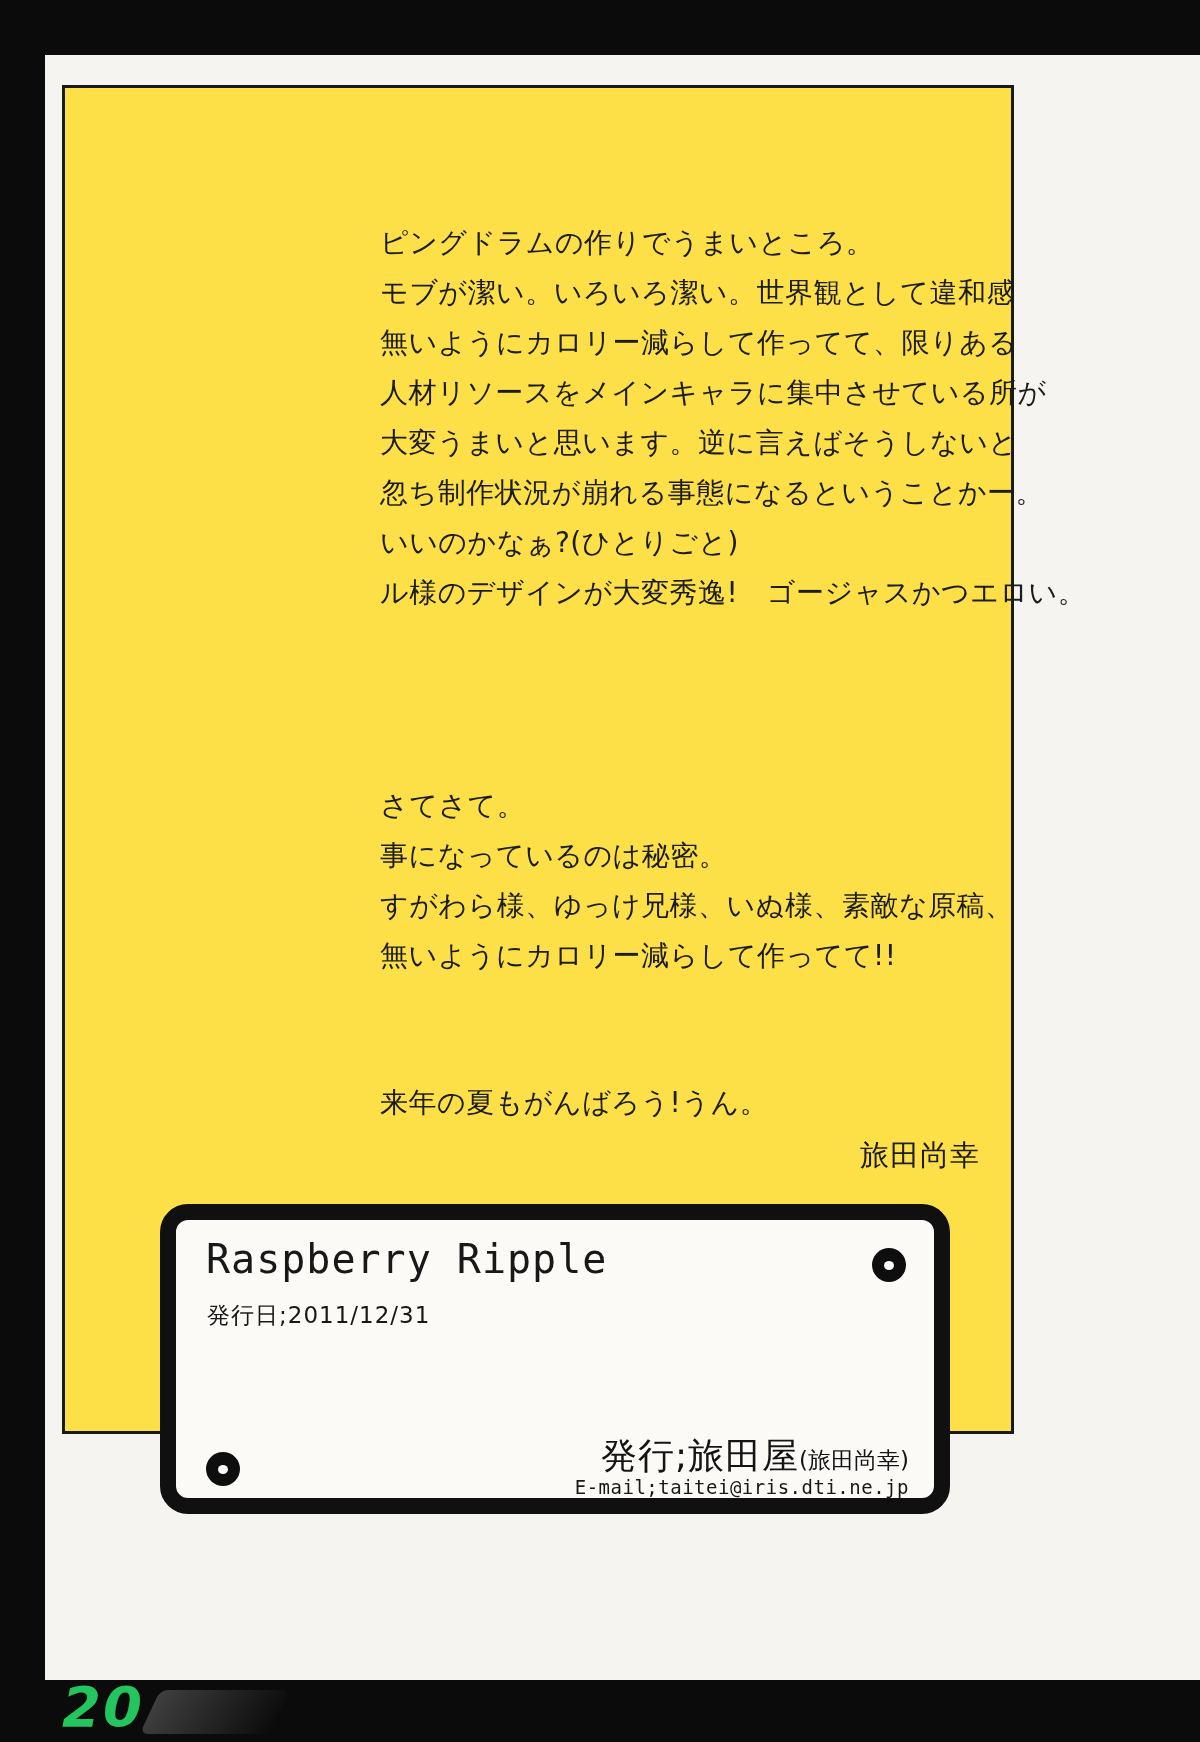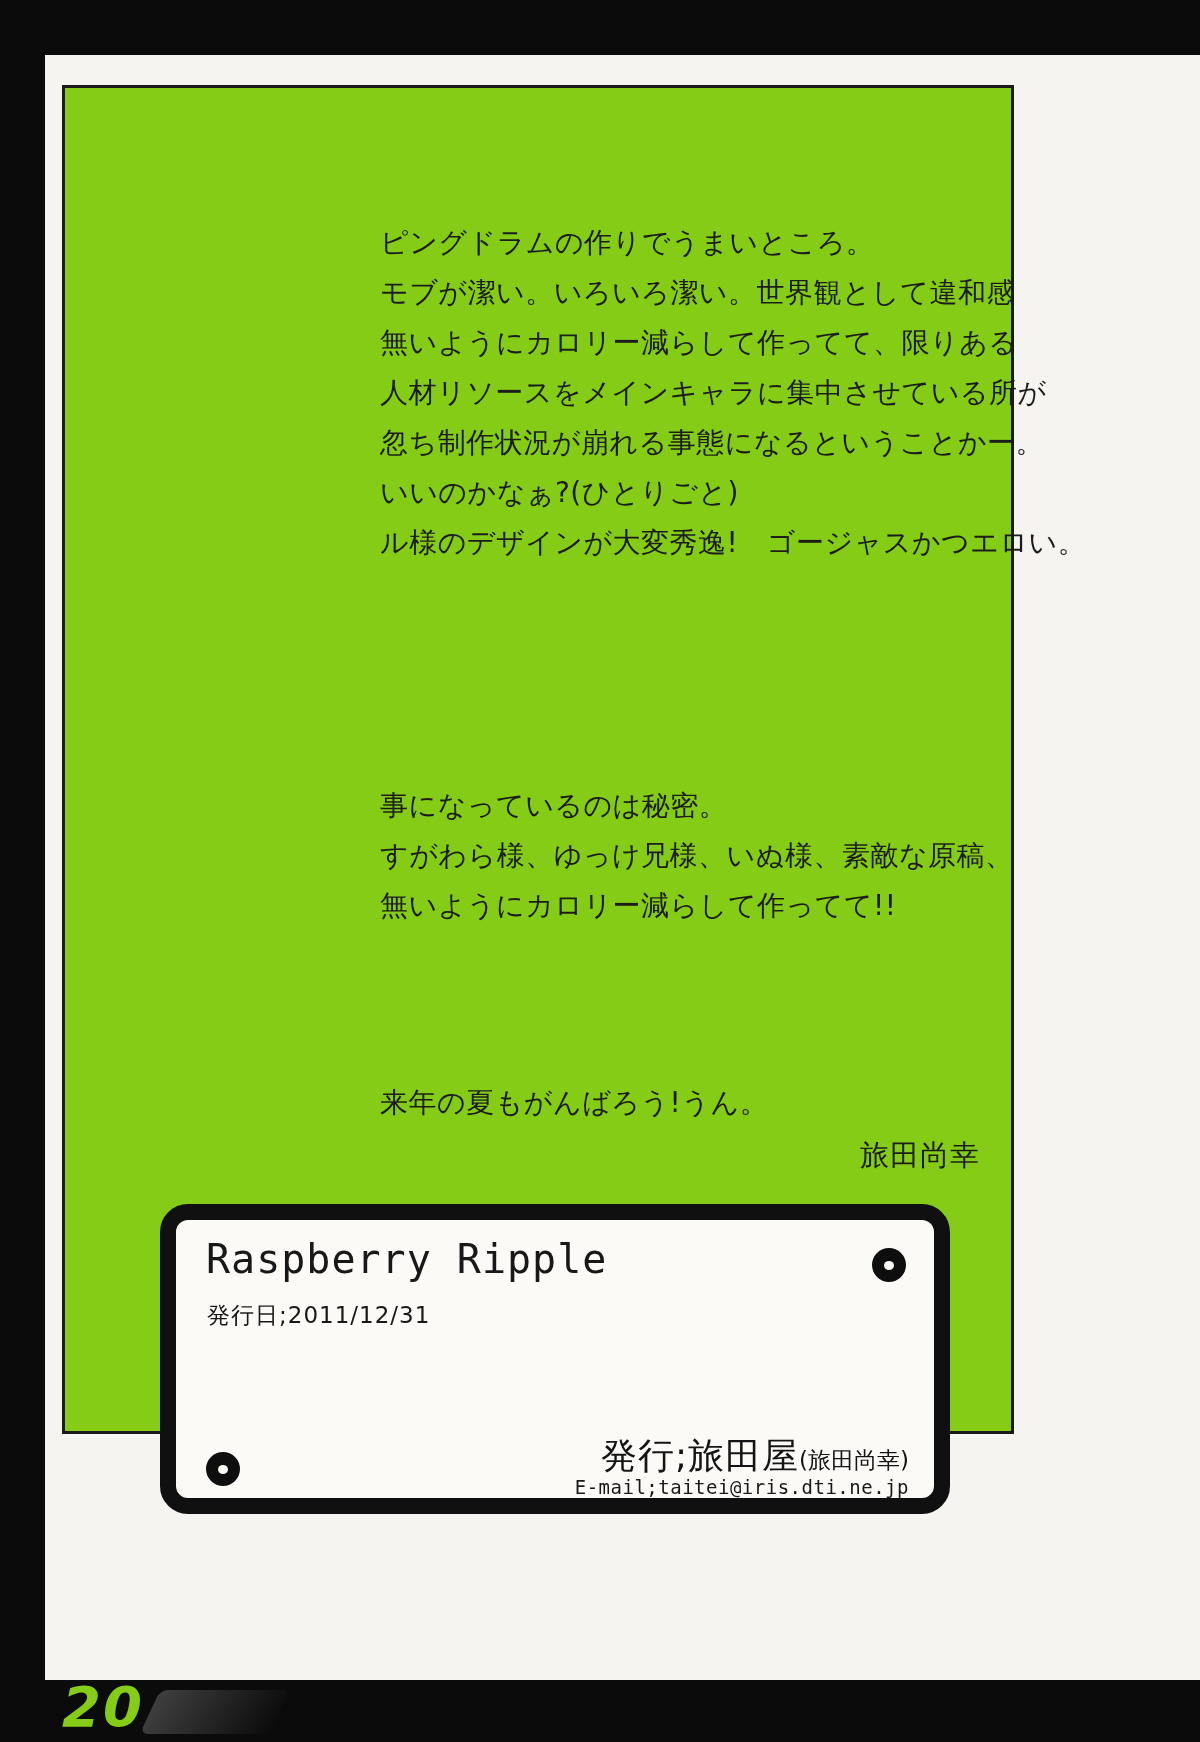--- a/index.html
+++ b/index.html
@@ -17,21 +17,21 @@
     left:45px;top:55px;
     width:1155px;height:1625px;
     background:#f5f4f1;
   }
   
   .page-border{
     position:absolute;
     left:17px;top:30px;
     width:946px;height:1343px;
     border:3px solid #1a1a1a;
-    background:#84cc16;
+    background:#fde047;
   }
   .afterword-line{
     white-space:pre;
     font-size:28px;
     line-height:50px;
     letter-spacing:.5px;
     color:#1c1c1c;
   }
   .p1{position:absolute;left:315px;top:130px;width:700px;}
   .p2{position:absolute;left:315px;top:693px;width:700px;}
@@ -81,21 +81,21 @@
     width:10px;height:9px;
     background:#fbfaf7;
     border-radius:50%;
   }
   .grommet-tr{right:28px;top:28px;}
   .grommet-bl{left:30px;top:232px;}
   
   .page-number{
     position:absolute;
     left:62px;top:1674px;
-    color:#84cc16;
+    color:#22c55e;
     font-size:56px;
     font-weight:bold;
     font-style:italic;
     letter-spacing:2px;
     font-family:"DejaVu Sans",sans-serif;
   }
   
   .scan-smear{
     position:absolute;
     left:150px;top:1690px;
@@ -109,26 +109,28 @@
 <body>
 
 <div class="paper">
   <div class="page-border">
 
     <div class="p1">
       <div class="afterword-line">ピングドラムの作りでうまいところ。</div>
       <div class="afterword-line">モブが潔い。いろいろ潔い。世界観として違和感</div>
       <div class="afterword-line">無いようにカロリー減らして作ってて、限りある</div>
       <div class="afterword-line">人材リソースをメインキャラに集中させている所が</div>
+      <div class="afterword-line">大変うまいと思います。逆に言えばそうしないと</div>
       <div class="afterword-line">忽ち制作状況が崩れる事態になるということかー。</div>
       <div class="afterword-line">いいのかなぁ?(ひとりごと)</div>
       <div class="afterword-line">ル様のデザインが大変秀逸!　ゴージャスかつエロい。</div>
     </div>
 
     <div class="p2">
+      <div class="afterword-line">さてさて。</div>
       <div class="afterword-line">事になっているのは秘密。</div>
       <div class="afterword-line">すがわら様、ゆっけ兄様、いぬ様、素敵な原稿、</div>
       <div class="afterword-line">無いようにカロリー減らして作ってて!!</div>
     </div>
 
     <div class="closing-line">来年の夏もがんばろう!うん。</div>
     <div class="signature-line">旅田尚幸</div>
 
     <div class="colophon-box">
       <div class="colophon-title">Raspberry Ripple</div>

